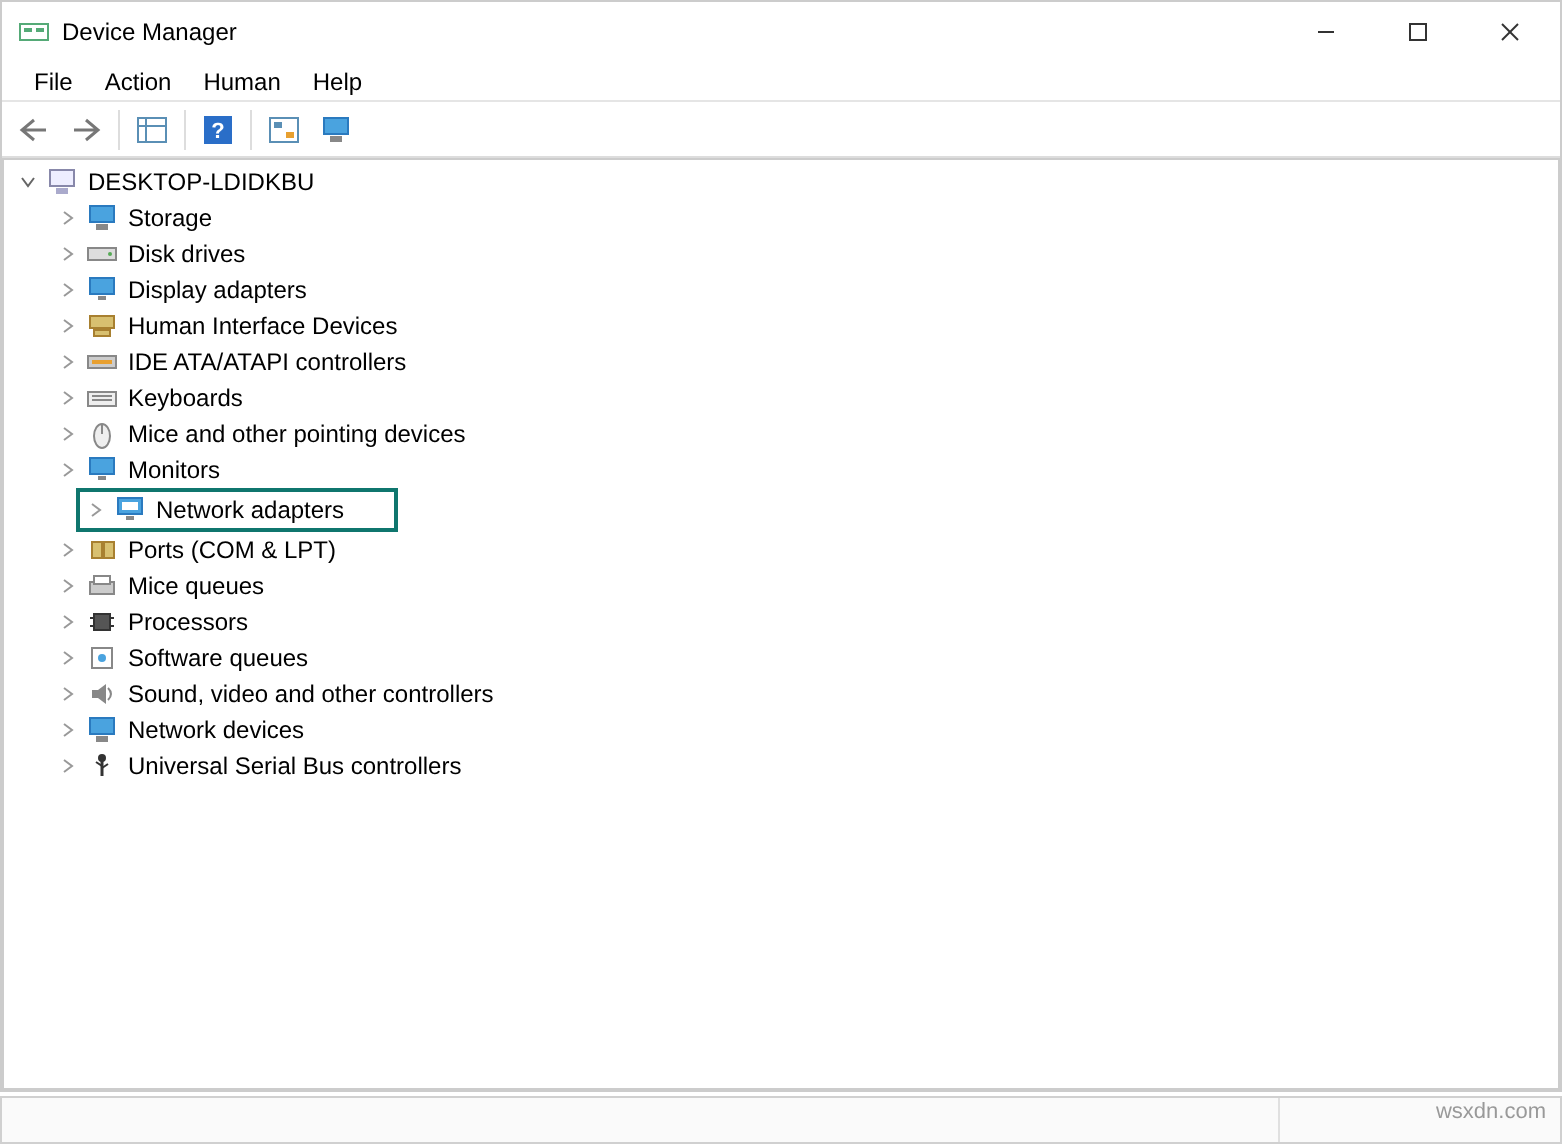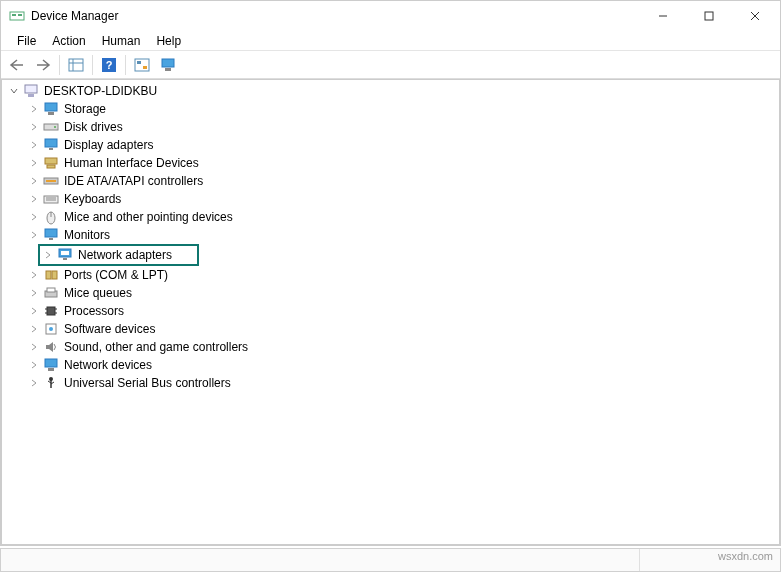--- a/index.html
+++ b/index.html
@@ -320,36 +320,36 @@
               <svg viewBox="0 0 10 10">
                 <path d="M3 2 L7 5 L3 8" fill="none" stroke="#999" stroke-width="1"></path>
               </svg>
             </span>
           <span class="dev-icon">
               <svg viewBox="0 0 16 16">
                 <rect x="3" y="3" width="10" height="10" fill="#fff" stroke="#888"></rect>
                 <circle cx="8" cy="8" r="2" fill="#4aa3df"></circle>
               </svg>
             </span>
-          <span class="label">Software devices</span>
+          <span class="label">Software queues</span>
         </div>
 
         <div class="tree-row">
           <span class="exp">
               <svg viewBox="0 0 10 10">
                 <path d="M3 2 L7 5 L3 8" fill="none" stroke="#999" stroke-width="1"></path>
               </svg>
             </span>
           <span class="dev-icon">
               <svg viewBox="0 0 16 16">
                 <path d="M3 6 H6 L10 3 V13 L6 10 H3 Z" fill="#888"></path>
                 <path d="M11 5 Q14 8 11 11" fill="none" stroke="#888"></path>
               </svg>
             </span>
-          <span class="label">Sound, other and game controllers</span>
+          <span class="label">Sound, video and other controllers</span>
         </div>
 
 
         <div class="tree-row">
           <span class="exp">
               <svg viewBox="0 0 10 10">
                 <path d="M3 2 L7 5 L3 8" fill="none" stroke="#999" stroke-width="1"></path>
               </svg>
             </span>
           <span class="dev-icon">

